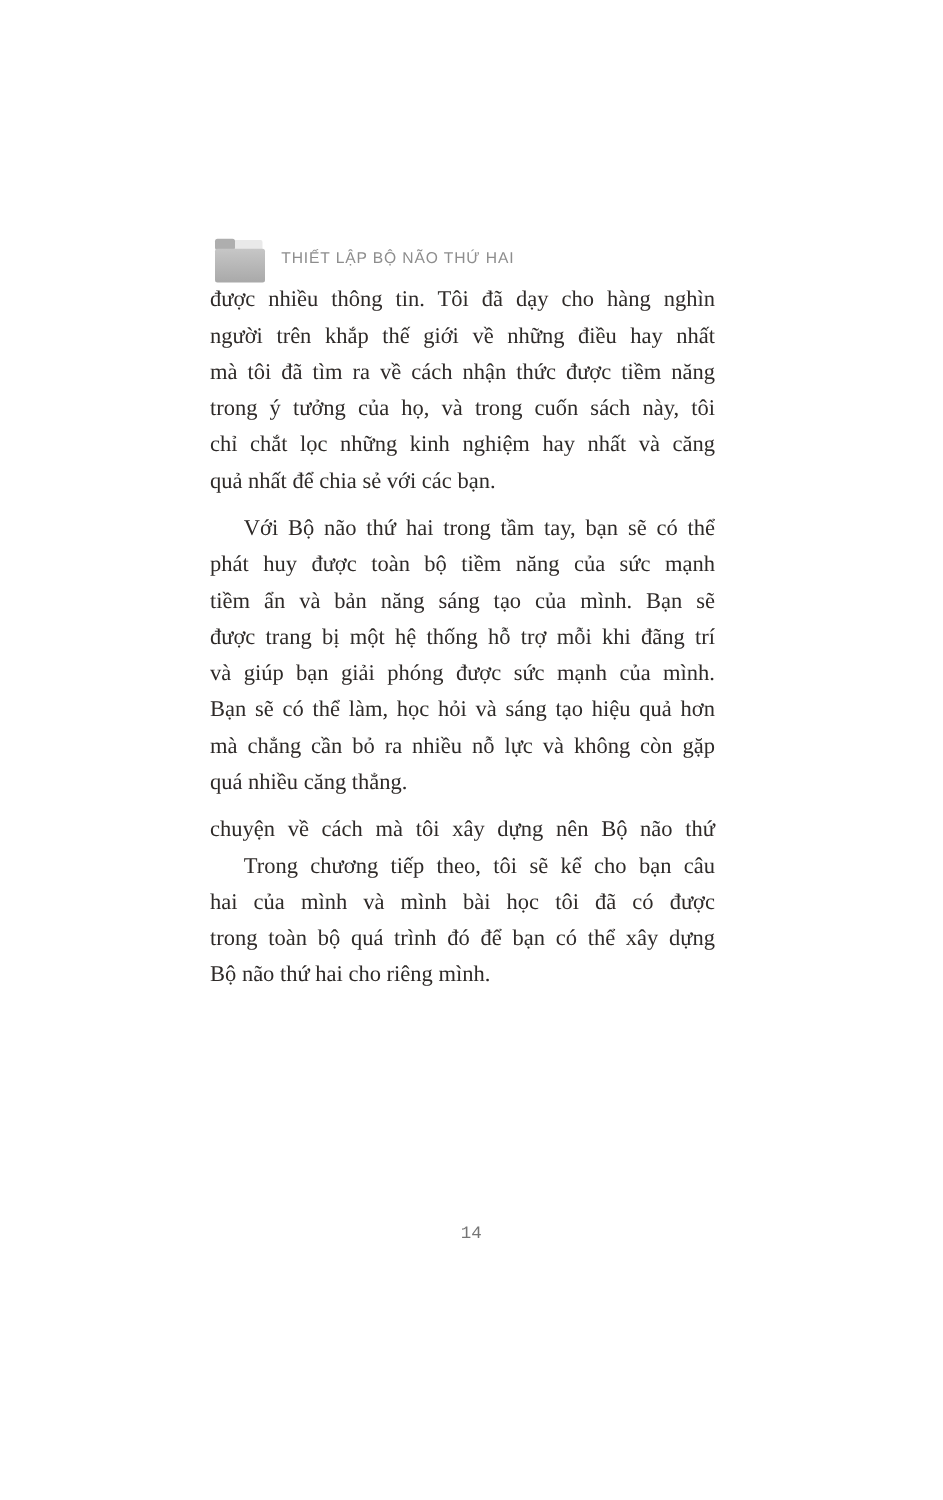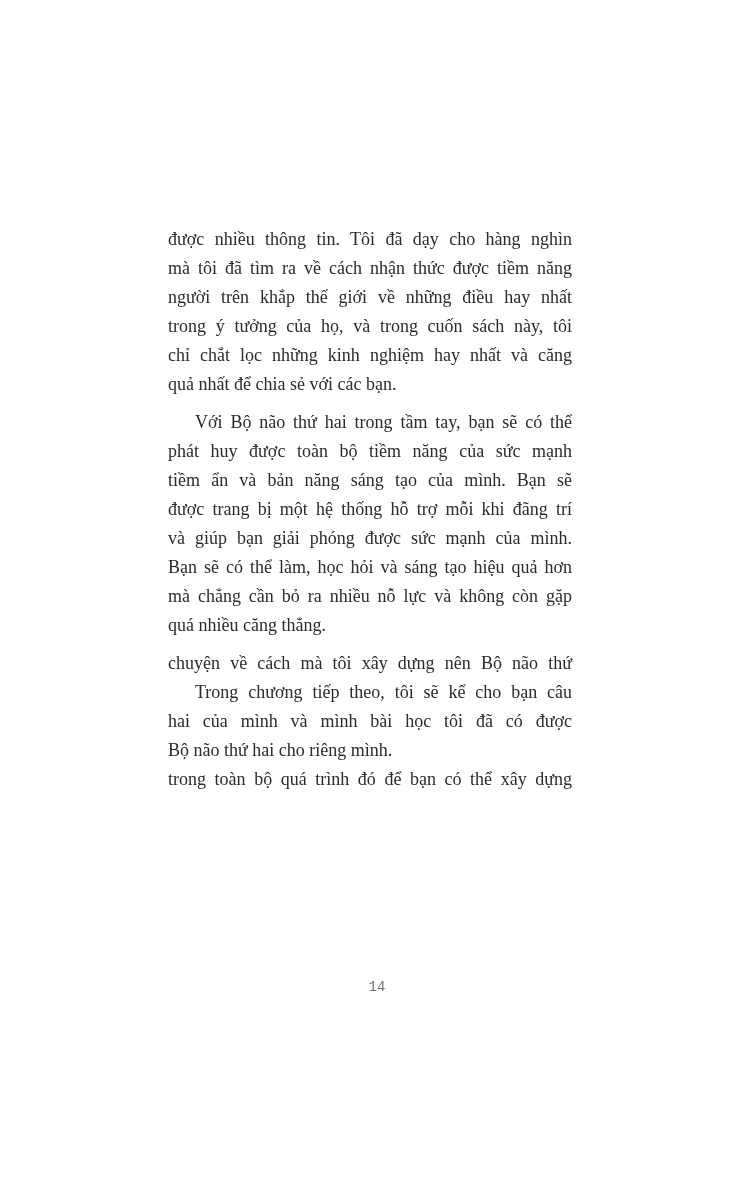--- a/index.html
+++ b/index.html
@@ -64,44 +64,58 @@
     font-family: Liberation Mono, monospace;
     font-size: 14px;
     color: #757575;
   }
 </style>
 </head>
 <body>
 
 <div class="page">
 
+  <div class="running-header">
+    <svg class="folder-icon" viewBox="0 0 44 38" xmlns="http://www.w3.org/2000/svg">
+      <defs>
+        <linearGradient id="folderBody" x1="0" y1="0" x2="0" y2="1">
+          <stop offset="0" stop-color="#c6c6c6"></stop>
+          <stop offset="1" stop-color="#a9a9a9"></stop>
+        </linearGradient>
+      </defs>
+      <rect x="5" y="3" width="35" height="10" rx="1.5" fill="#e9e9e9"></rect>
+      <rect x="2" y="2" width="16" height="9" rx="2" fill="#aeaeae"></rect>
+      <rect x="2" y="10" width="40" height="27" rx="2" fill="url(#folderBody)"></rect>
+    </svg>
+    <span class="header-title">THIẾT LẬP BỘ NÃO THỨ HAI</span>
+  </div>
 
   <div class="body-text">
       <div class="paragraph">
         <div class="line">được nhiều thông tin. Tôi đã dạy cho hàng nghìn</div>
+        <div class="line">người trên khắp thế giới về những điều hay nhất</div>
         <div class="line">mà tôi đã tìm ra về cách nhận thức được tiềm năng</div>
-        <div class="line">người trên khắp thế giới về những điều hay nhất</div>
         <div class="line">trong ý tưởng của họ, và trong cuốn sách này, tôi</div>
         <div class="line">chỉ chắt lọc những kinh nghiệm hay nhất và căng</div>
         <div class="line last">quả nhất để chia sẻ với các bạn.</div>
       </div>
       <div class="paragraph">
         <div class="line indent">Với Bộ não thứ hai trong tầm tay, bạn sẽ có thể</div>
         <div class="line">phát huy được toàn bộ tiềm năng của sức mạnh</div>
         <div class="line">tiềm ẩn và bản năng sáng tạo của mình. Bạn sẽ</div>
         <div class="line">được trang bị một hệ thống hỗ trợ mỗi khi đãng trí</div>
         <div class="line">và giúp bạn giải phóng được sức mạnh của mình.</div>
         <div class="line">Bạn sẽ có thể làm, học hỏi và sáng tạo hiệu quả hơn</div>
         <div class="line">mà chẳng cần bỏ ra nhiều nỗ lực và không còn gặp</div>
         <div class="line last">quá nhiều căng thẳng.</div>
       </div>
       <div class="paragraph">
         <div class="line">chuyện về cách mà tôi xây dựng nên Bộ não thứ</div>
         <div class="line indent">Trong chương tiếp theo, tôi sẽ kể cho bạn câu</div>
         <div class="line">hai của mình và mình bài học tôi đã có được</div>
+        <div class="line">trong toàn bộ quá trình đó để bạn có thể xây dựng</div>
         <div class="line last">Bộ não thứ hai cho riêng mình.</div>
-        <div class="line">trong toàn bộ quá trình đó để bạn có thể xây dựng</div>
       </div>
     </div>
 
   <div class="page-number">14</div>
 
 </div>
 
 </body></html>

